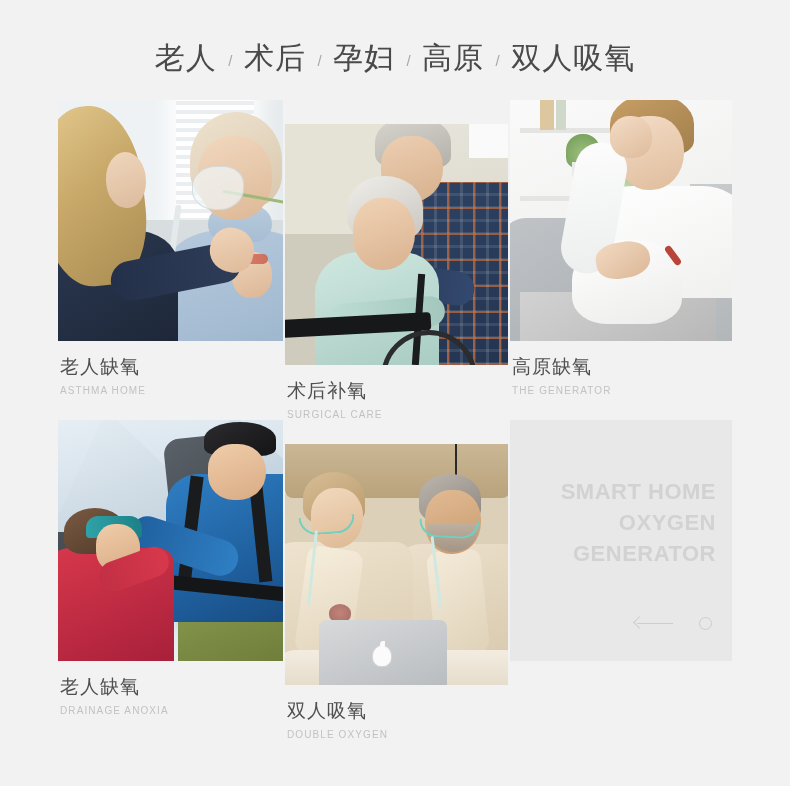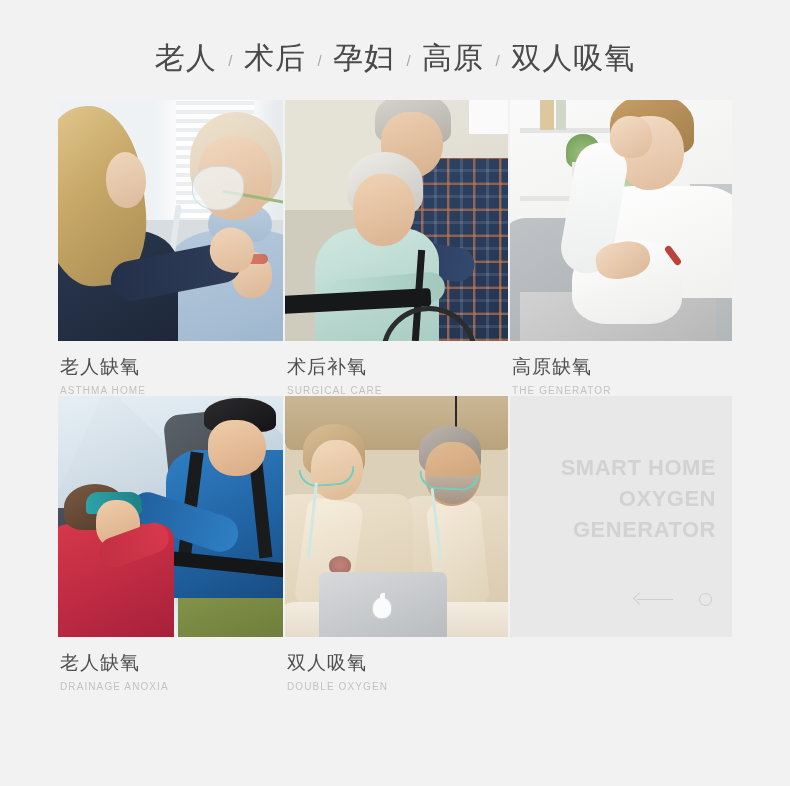--- a/index.html
+++ b/index.html
@@ -29,21 +29,21 @@
   
   .grid {
     position: absolute; left: 58px; top: 100px;
     width: 674px;
     display: grid;
     grid-template-columns: 225px 225px 224px;
     column-gap: 0px;
     row-gap: 0px;
   }
   .cell { position: relative; width: 225px; }
-  .cell.c2 { width: 225px; }
+  .cell.c2 { width: 225px; margin-top: 24px; }
   .cell.c3 { width: 224px; }
 
   .photo {
     position: relative; width: 100%; height: 241px;
     overflow: hidden; background: #cfd4d8;
   }
   .cell.c2 .photo, .cell.c3 .photo { margin-left: 2px; width: calc(100% - 2px); }
 
   .cap {
     padding-top: 14px; padding-left: 2px;

